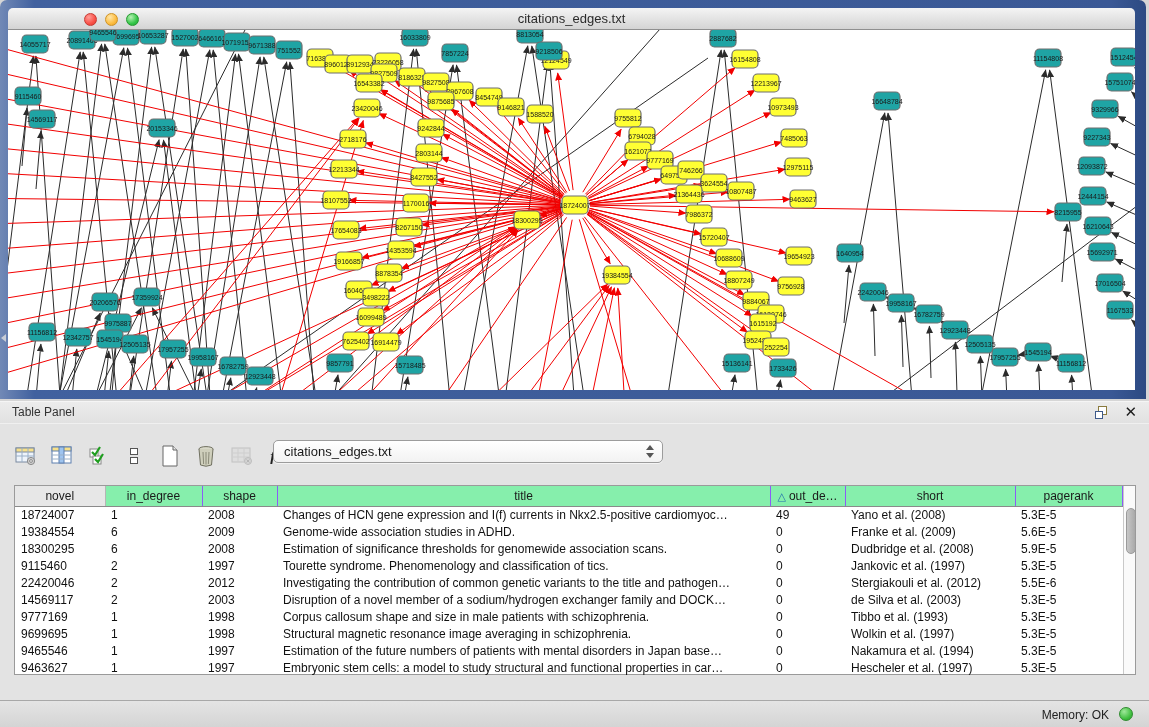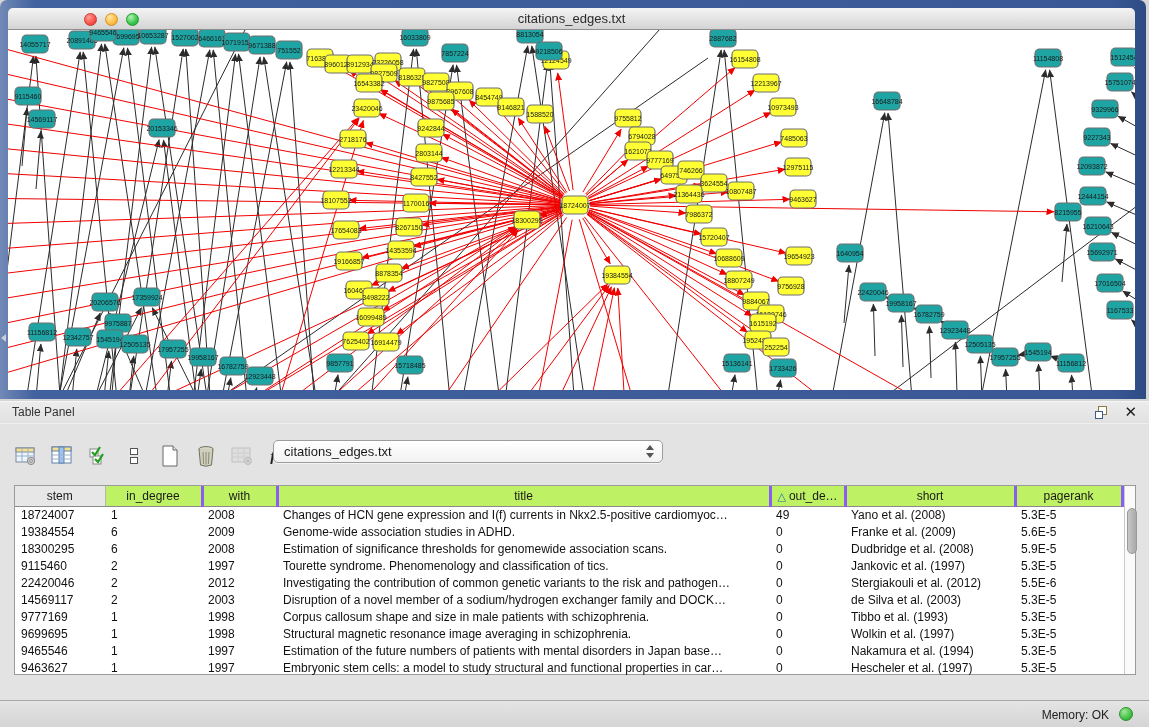--- a/index.html
+++ b/index.html
@@ -72,21 +72,21 @@
   .combo .up{ border-bottom:5px solid #555; margin-bottom:3px; }
   .combo .dn{ border-top:5px solid #555; }
   
   .grid{
     position:absolute; left:14px; top:61px; width:1122px; height:190px;
     background:#fff; border:1px solid #9a9a9a; display:flex;
   }
   table.data{ border-collapse:collapse; table-layout:fixed; width:1107px; }
   table.data th{
     height:20px; font-size:12px; font-weight:normal; color:#1a1a1a;
-    background:#bef264; border-right:3px solid #8b5cf6; border-bottom:1px solid #8a8a8a;
+    background:#86efac; border-right:1px solid #8b5cf6; border-bottom:1px solid #8a8a8a;
     overflow:hidden; white-space:nowrap; text-align:center; padding:0 4px;
   }
   table.data th.gray{ background:#e7e7e7; border-right:1px solid #b5b5b5; }
   table.data td{
     height:17px; font-size:12px; color:#111; padding:0 6px;
     overflow:hidden; white-space:nowrap; text-overflow:clip;
   }
   .sort-tri{ color:#2470ad; font-size:11px; margin-right:3px; }
   .vscroll{
     width:15px; background:#fafafa; border-left:1px solid #c9c9c9; position:relative;
@@ -886,23 +886,23 @@
           <col style="width:90px">
           <col style="width:97px">
           <col style="width:75px">
           <col style="width:493px">
           <col style="width:75px">
           <col style="width:170px">
           <col style="width:107px">
         </colgroup>
         <thead>
           <tr>
-            <th class="gray"><span>stem</span></th>
+            <th class="gray"><span>novel</span></th>
             <th class=""><span>in_degree</span></th>
-            <th class=""><span>with</span></th>
+            <th class=""><span>shape</span></th>
             <th class=""><span>title</span></th>
             <th class=""><span class="sort-tri">△</span><span>out_de…</span></th>
             <th class=""><span>short</span></th>
             <th class=""><span>pagerank</span></th>
           </tr>
         </thead>
         <tbody>
           <tr>
             <td>18724007</td>
             <td>1</td>
@@ -936,21 +936,21 @@
             <td>1997</td>
             <td>Tourette syndrome. Phenomenology and classification of tics.</td>
             <td>0</td>
             <td>Jankovic et al. (1997)</td>
             <td>5.3E-5</td>
           </tr>
           <tr>
             <td>22420046</td>
             <td>2</td>
             <td>2012</td>
-            <td>Investigating the contribution of common genetic variants to the risk and pathogen…</td>
+            <td>Investigating the contribution of common genetic variants to the title and pathogen…</td>
             <td>0</td>
             <td>Stergiakouli et al. (2012)</td>
             <td>5.5E-6</td>
           </tr>
           <tr>
             <td>14569117</td>
             <td>2</td>
             <td>2003</td>
             <td>Disruption of a novel member of a sodium/hydrogen exchanger family and DOCK…</td>
             <td>0</td>

